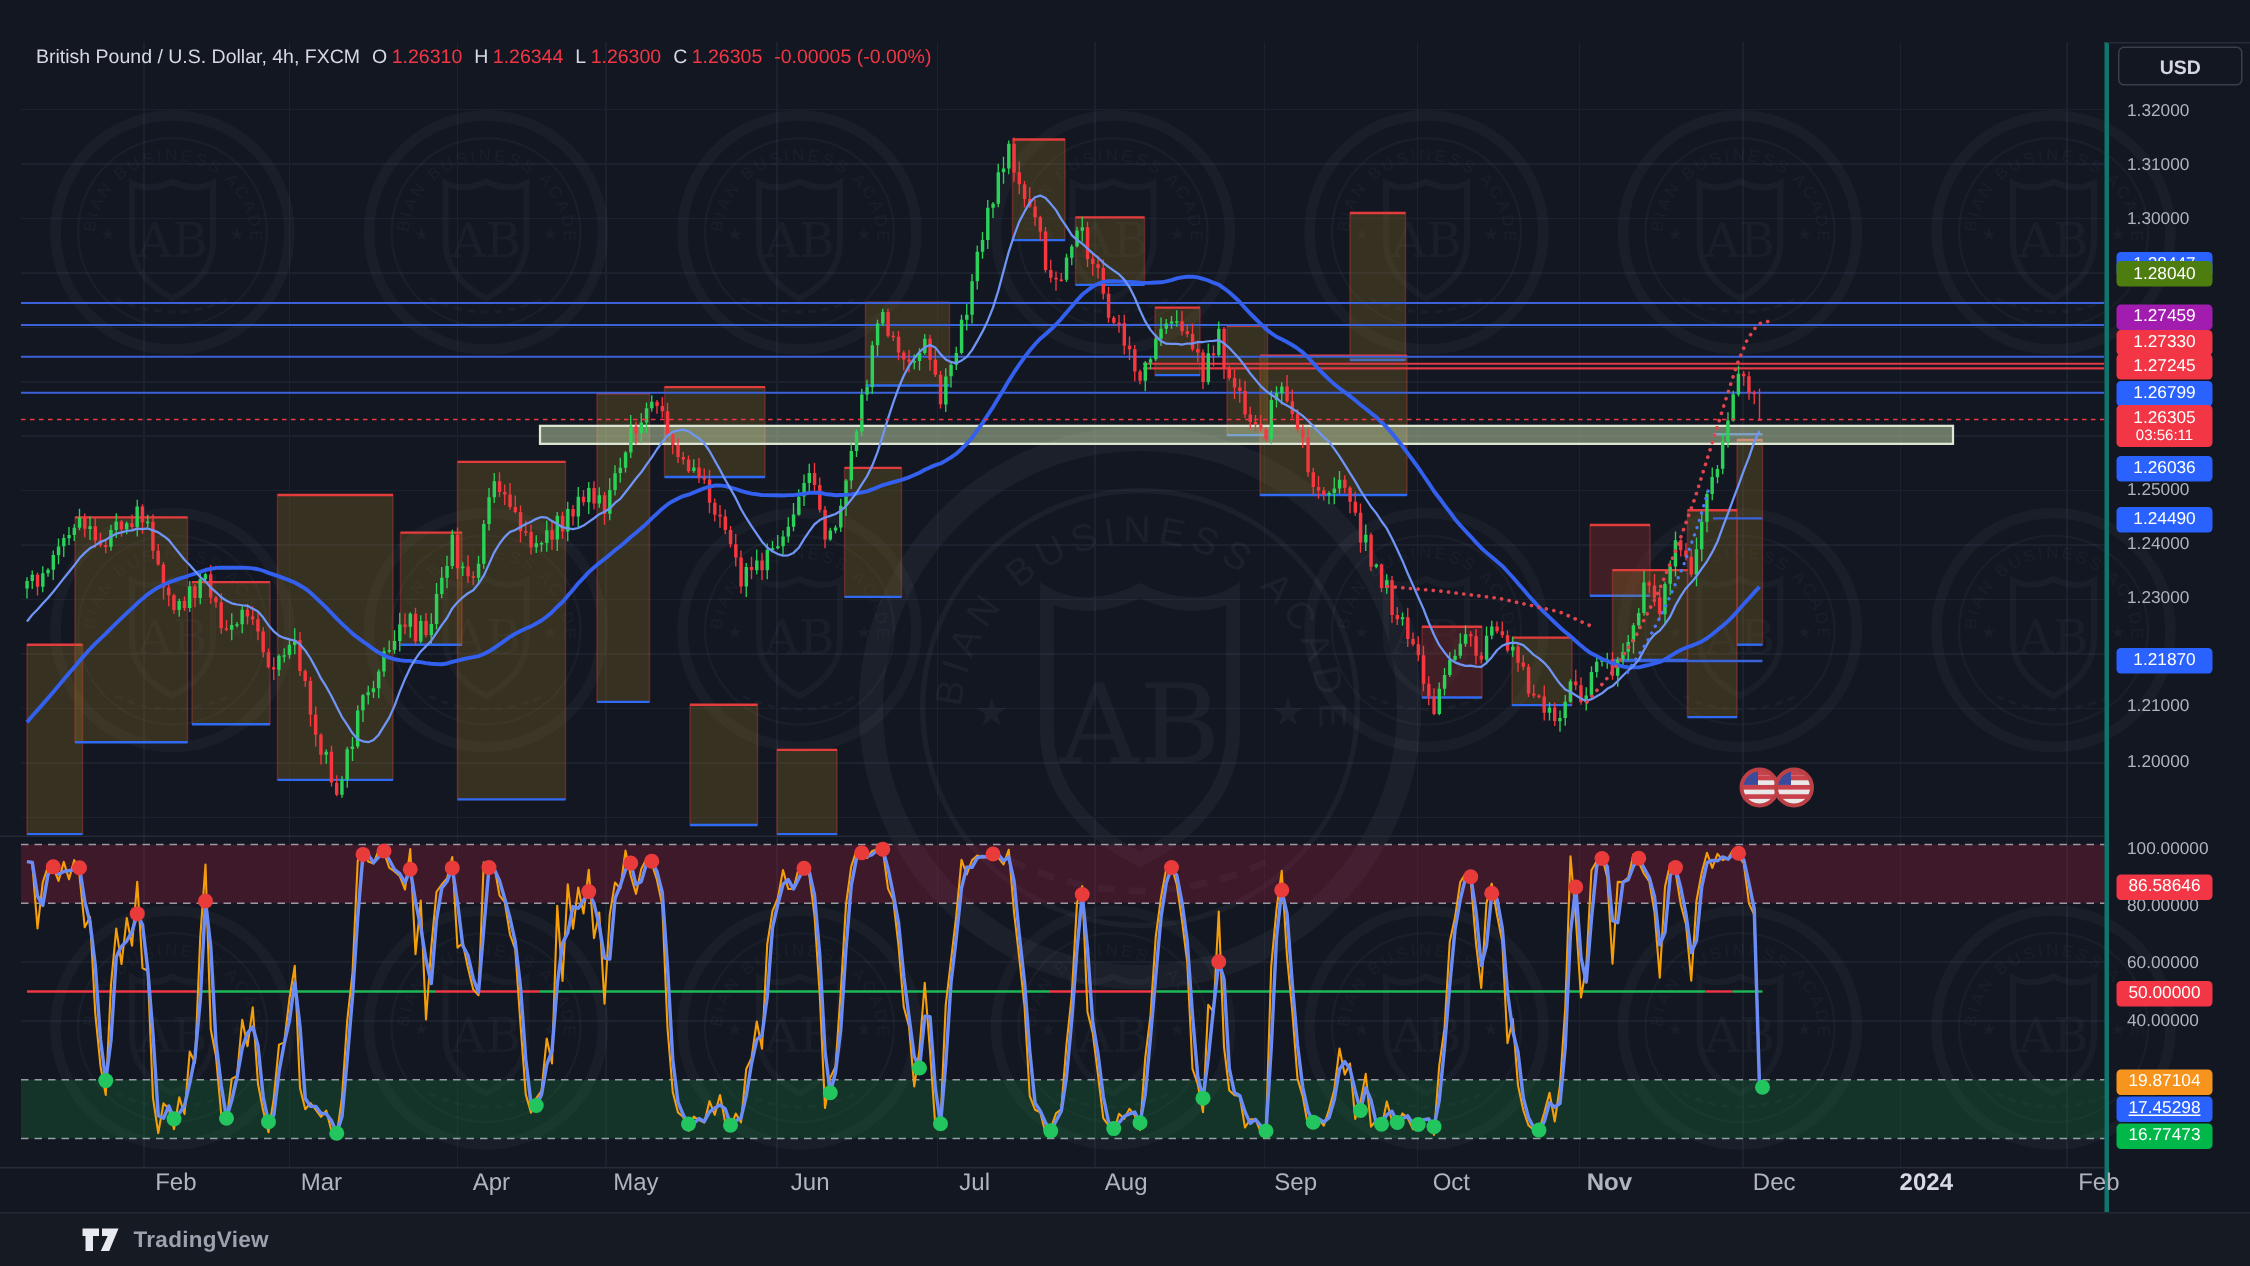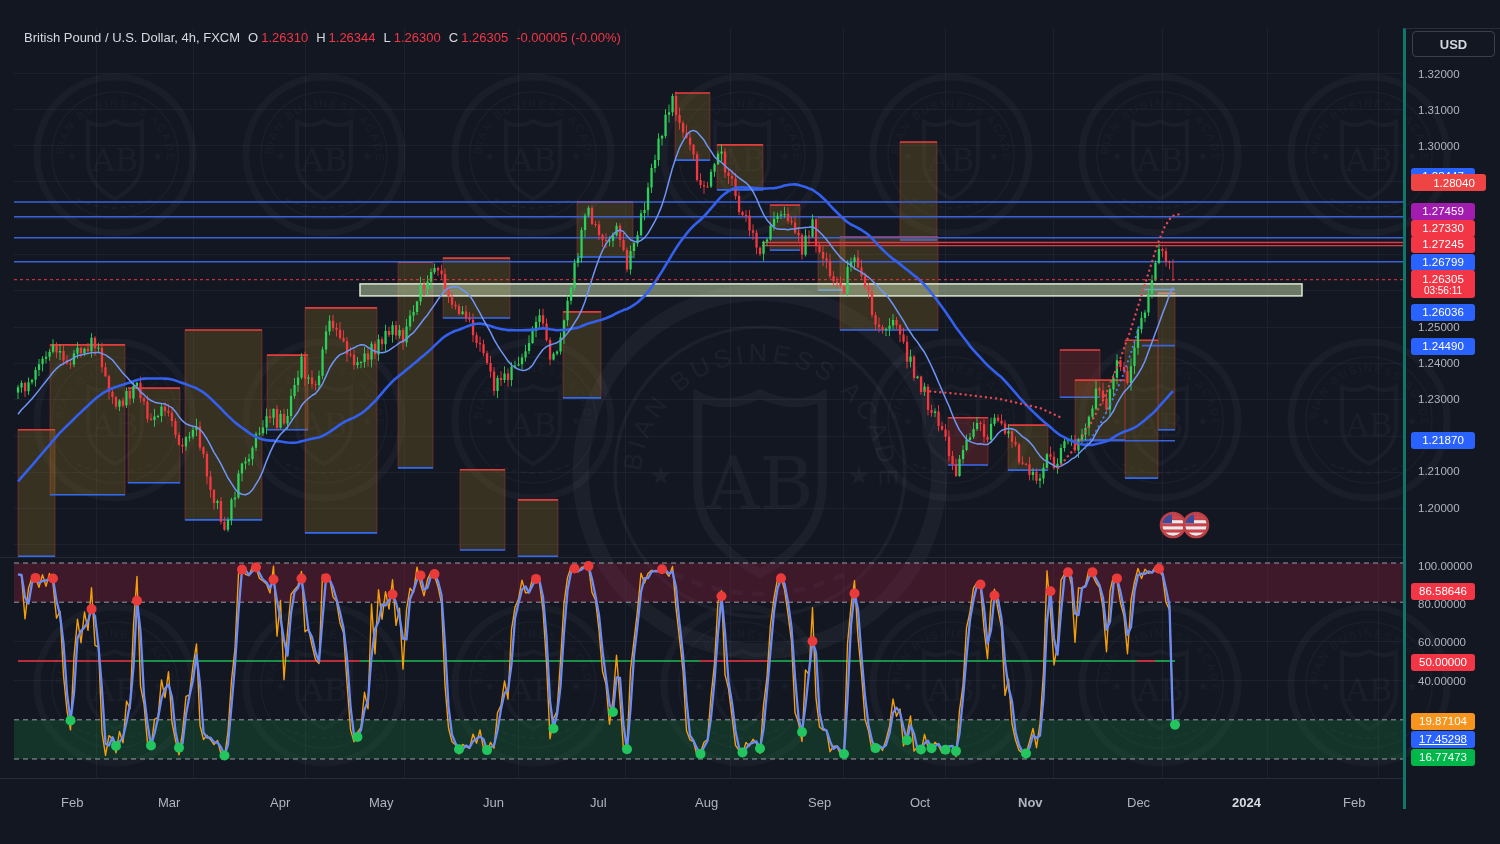--- a/index.html
+++ b/index.html
@@ -14,21 +14,21 @@
   .usd-btn{position:absolute;left:1412px;top:31px;width:83px;height:26px;background:rgba(19,23,34,.6);
            border:1px solid #3a3f4c;border-radius:4px;color:#d4d7de;font-size:13px;font-weight:700;
            font-family:"Liberation Sans",sans-serif;z-index:8;cursor:pointer;}
   .scale{position:absolute;left:1403px;top:28px;width:97px;height:780px;z-index:6;
          border-left:3px solid #0f766e;border-top:1px solid #272c39;}
   .plb{position:absolute;left:12px;height:16px;line-height:16px;font-size:11.5px;color:#b0b4be;}
   .bdg{position:absolute;left:5px;width:64px;border-radius:3px;color:#fff;font-size:11.5px;
        display:flex;flex-direction:column;align-items:center;justify-content:center;z-index:7;}
   .bdg .sub{font-size:10px;line-height:11px;}
   .taxis{position:absolute;left:0;top:778px;width:1403px;height:30px;z-index:6;border-top:1px solid #272c39;}
-  .tlb{position:absolute;top:16px;width:70px;margin-left:-35px;text-align:left;font-size:13px;color:#b0b4be;}
+  .tlb{position:absolute;top:1px;width:70px;margin-left:-35px;text-align:right;font-size:16px;color:#b0b4be;}
   .tlb.emph{color:#d7dae2;font-weight:700;}
   .footer{position:absolute;left:0;top:808px;width:1500px;height:36px;background:#151a23;
           border-top:1px solid #242936;display:flex;align-items:center;padding-left:54px;gap:9px;
           box-sizing:border-box;z-index:6;}
   .brand{color:#9ba1ad;font-size:15px;font-weight:700;letter-spacing:.2px;}
   .sep-pane{position:absolute;left:0;top:557px;width:1403px;height:1px;background:#252a36;z-index:5;}
 </style>
 </head>
 <body>
 
@@ -321,21 +321,21 @@
       <div class="plb" style="top: 362px;">1.23000</div>
       <div class="plb" style="top: 434px;">1.21000</div>
       <div class="plb" style="top: 471px;">1.20000</div>
       <div class="plb" style="top: 529px;">100.00000</div>
       <div class="plb" style="top: 567px;">80.00000</div>
       <div class="plb" style="top: 605px;">60.00000</div>
       <div class="plb" style="top: 644px;">40.00000</div>
       <div class="bdg" style="background: rgb(41, 98, 255); height: 17px; top: 138.5px;">
         <span>1.28447</span>
       </div>
-      <div class="bdg" style="background: #ef4444; height: 17px; top: 145px; padding-left: 11px;">
+      <div class="bdg" style="background: #4d7c0f; height: 17px; top: 145px;">
         <span>1.28040</span>
       </div>
       <div class="bdg" style="background: #a21caf; height: 17px; top: 173.5px;">
         <span>1.27459</span>
       </div>
       <div class="bdg" style="background: rgb(242, 54, 69); height: 17px; top: 190.5px;">
         <span>1.27330</span>
       </div>
       <div class="bdg" style="background: rgb(242, 54, 69); height: 17px; top: 206.5px;">
         <span>1.27245</span>
@@ -382,13 +382,20 @@
       <div class="tlb" style="left: 625px;">Jul</div>
       <div class="tlb" style="left: 730px;">Aug</div>
       <div class="tlb" style="left: 843px;">Sep</div>
       <div class="tlb" style="left: 945px;">Oct</div>
       <div class="tlb" style="left: 1053px; font-weight: bold;">Nov</div>
       <div class="tlb" style="left: 1162px;">Dec</div>
       <div class="tlb emph" style="left: 1267px;">2024</div>
       <div class="tlb" style="left: 1378px;">Feb</div>
     </div>
 
+  <div class="footer">
+    <svg width="26" height="17" viewBox="0 0 26 17">
+      <path d="M1 1h11v5H8v10H3V6H1z" fill="#e8eaef"></path>
+      <path d="M14 1h11l-6.2 15h-5.6l4.6-10H14z" fill="#e8eaef"></path>
+    </svg>
+    <span class="brand">TradingView</span>
+  </div>
 </div>
 
 </body></html>

